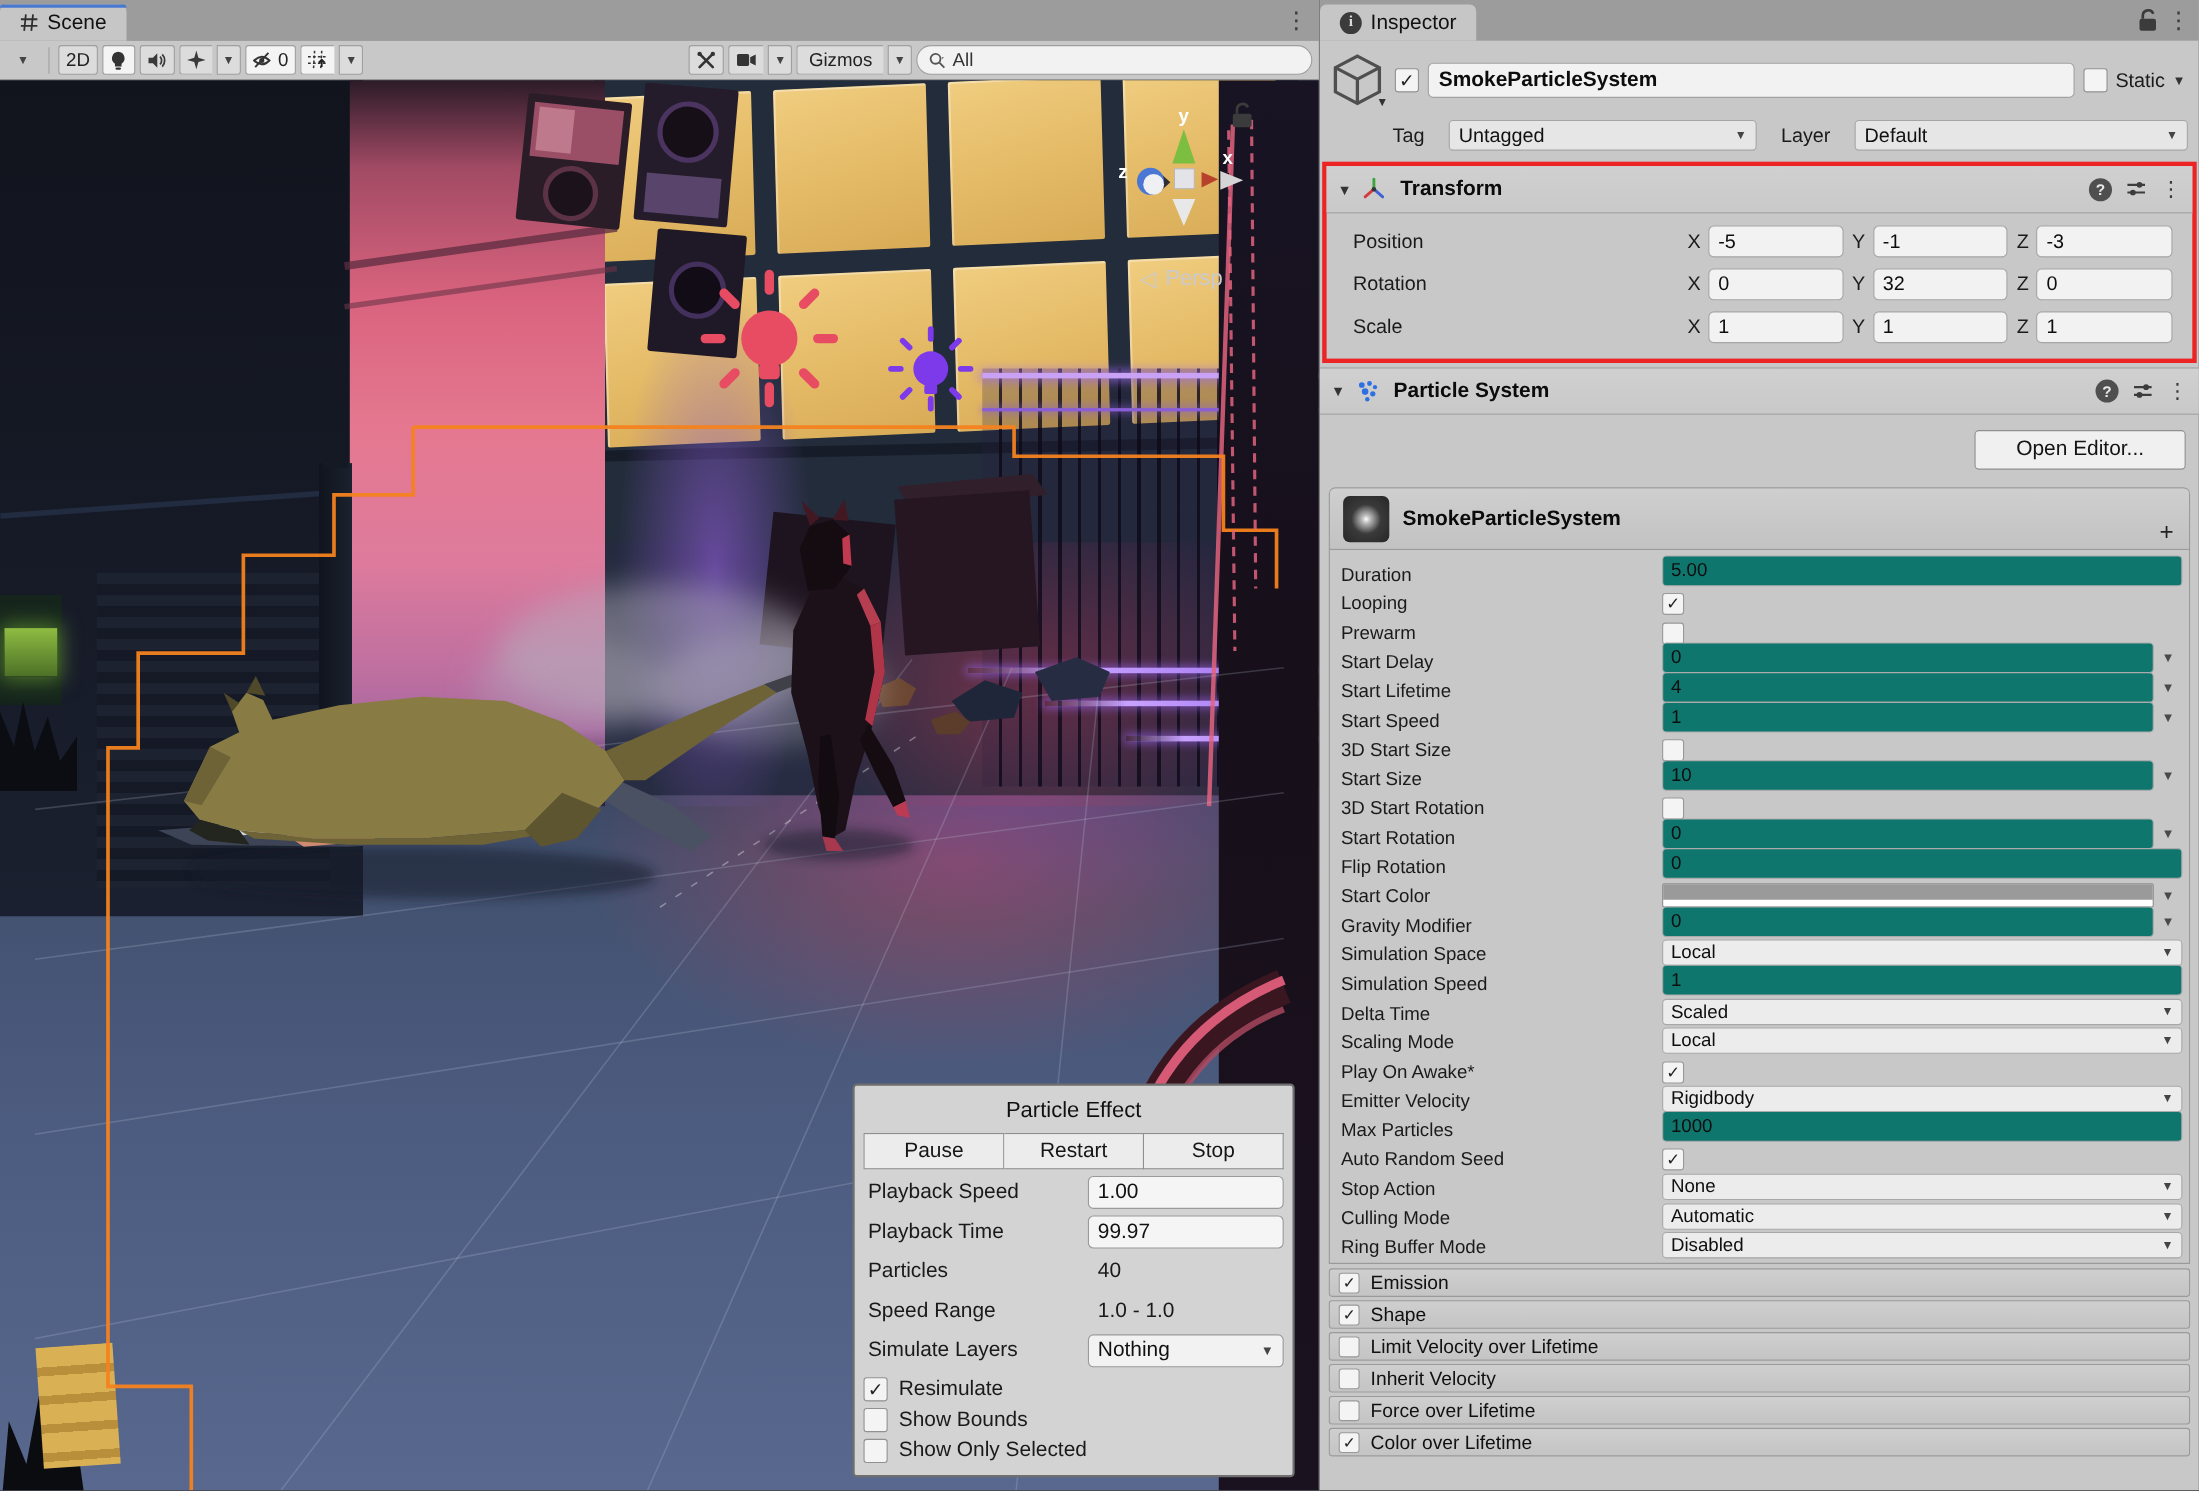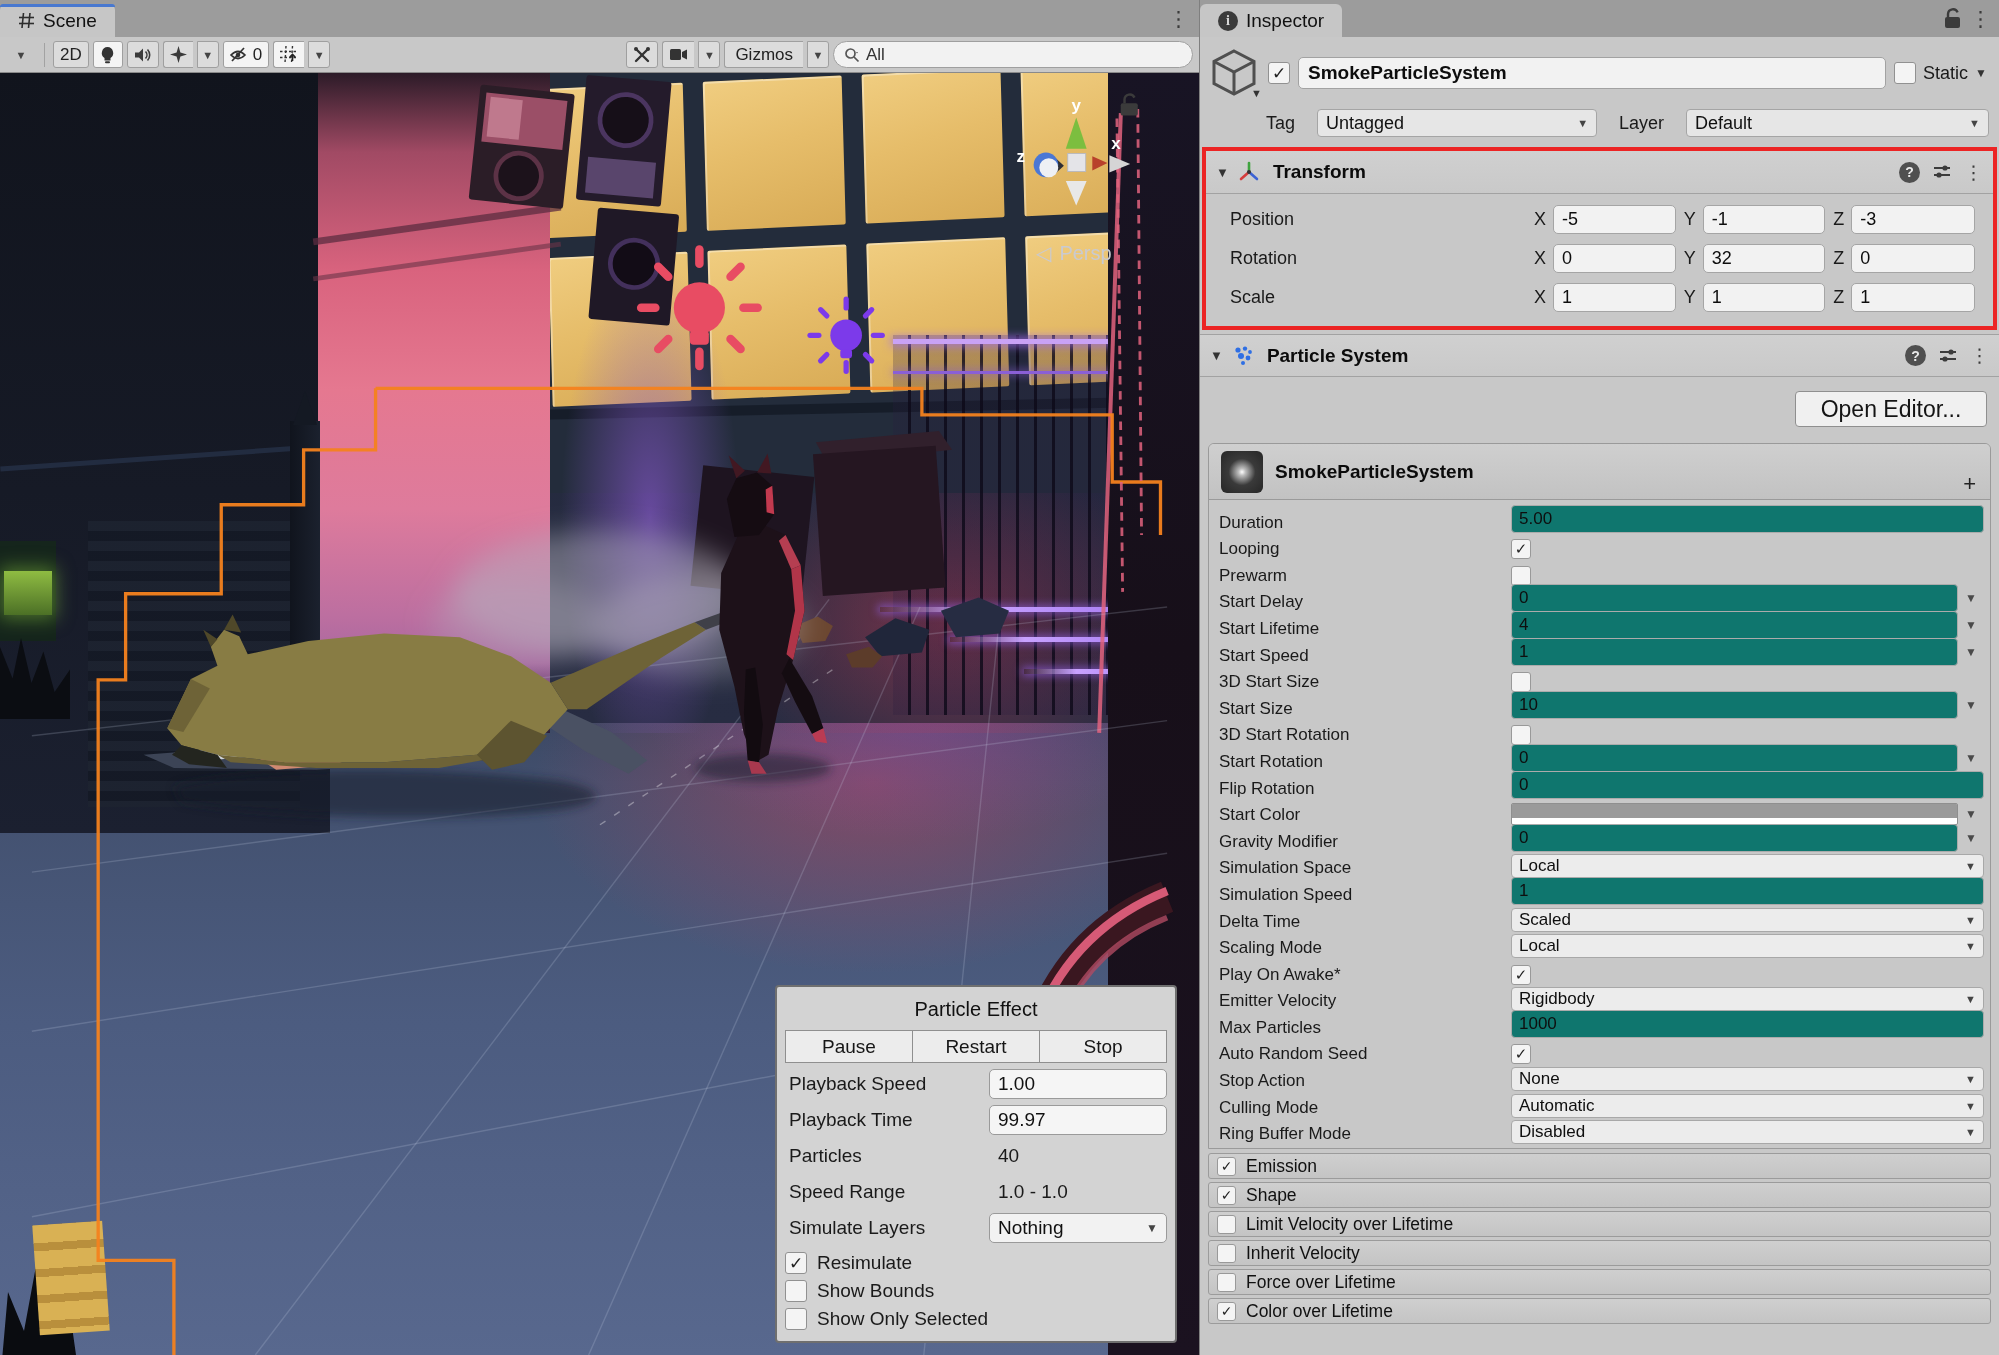--- a/index.html
+++ b/index.html
@@ -155,21 +155,21 @@
   .transform-body { padding:10px 10px 14px 10px; display:flex; flex-direction:column; gap:9px; }
   .t-row { display:flex; align-items:center; height:30px; }
   .t-label { width:318px; font-size:18px; color:#1a1a1a; padding-left:14px; }
   .t-axis-group { flex:1; display:flex; align-items:center; gap:7px; padding-right:8px; }
   .t-axis { font-size:18px; color:#1a1a1a; }
   .t-field { flex:1; height:29px; background:#f2f2f2; border:1px solid #a5a5a5; border-radius:5px; font-size:18px; color:#0d0d0d;
     display:flex; align-items:center; padding:0 8px; }
 
   .open-editor-row { display:flex; justify-content:flex-end; padding:14px 12px 10px; }
   .open-editor-btn { width:192px; height:36px; background:#f0f0f0; border:1px solid #8f8f8f; border-radius:4px;
-    font-size:23px; color:#141414; display:flex; align-items:center; justify-content:center; }
+    font-size:19px; color:#141414; display:flex; align-items:center; justify-content:center; }
 
   .ps-box { margin:6px 8px 0 8px; border:1px solid #9a9a9a; border-radius:6px 6px 0 0; overflow:hidden; }
   .ps-box-header { height:56px; background:linear-gradient(#cfcfcf,#c2c2c2); border-bottom:1px solid #9a9a9a;
     display:flex; align-items:center; padding:0 12px; gap:12px; }
   .ps-thumb { width:42px; height:42px; border-radius:6px; background:radial-gradient(circle at 50% 50%, #ffffff 0%, #bdbdbd 12%, #3a3a3a 45%, #262626 100%); flex:none; }
   .ps-box-title { font-size:19px; font-weight:bold; color:#0b0b0b; }
   .ps-plus { margin-left:auto; align-self:flex-end; font-size:22px; color:#222; padding:0 2px 2px 0; }
 
   .ps-props { padding:6px 6px 4px 10px; display:flex; flex-direction:column; }
   .prop-row { display:flex; align-items:flex-end; height:26.6px; }

